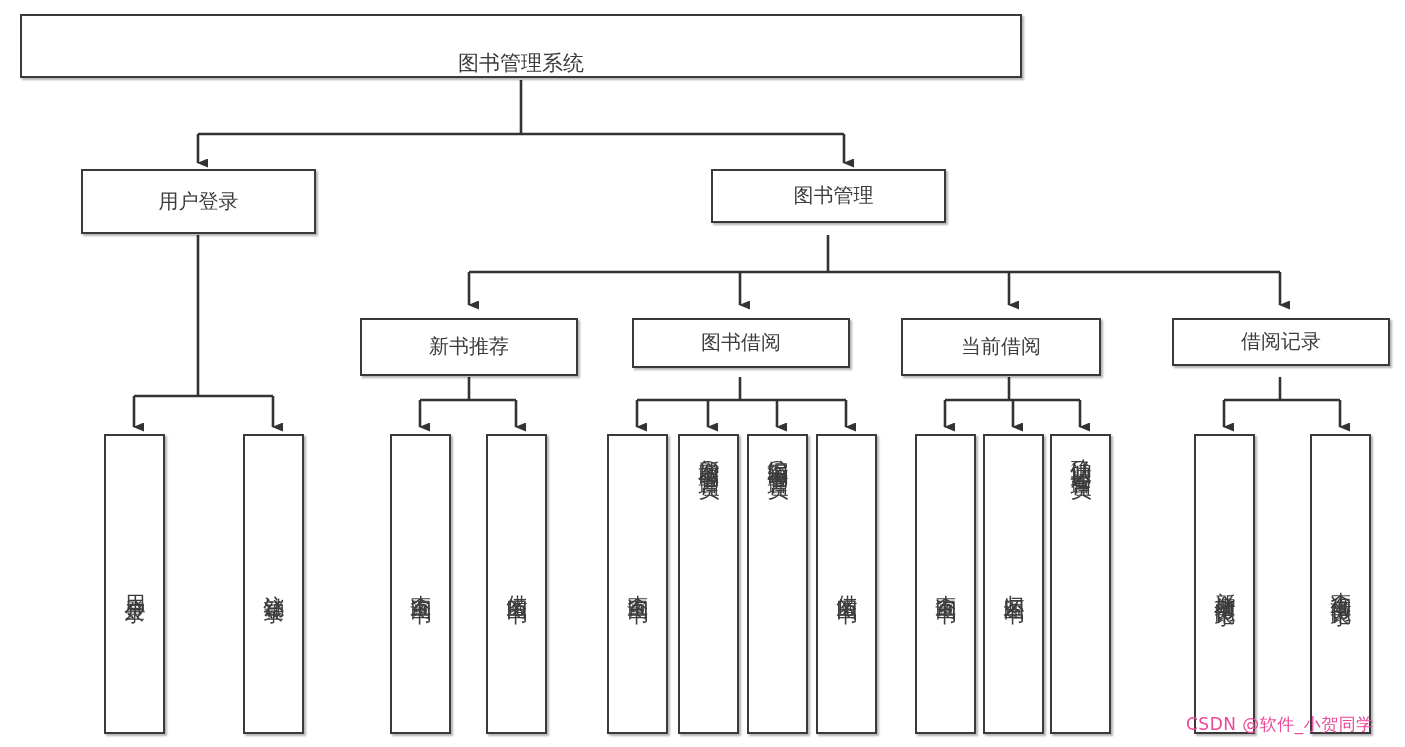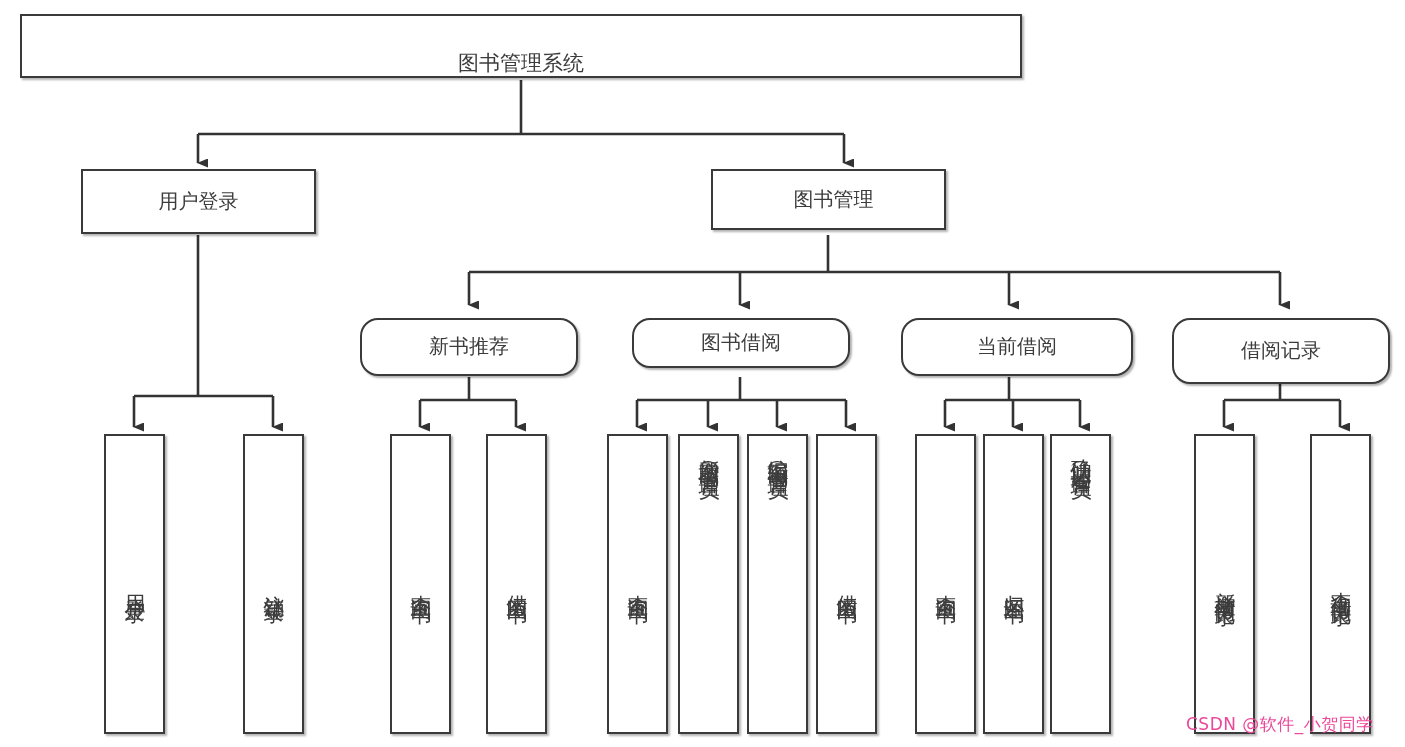--- a/index.html
+++ b/index.html
@@ -37,21 +37,20 @@
   }
   .node.root {
     font-size: 21px;
     align-items: flex-end;
   }
   .node.lvl2 {
     font-size: 20px;
   }
   .node.lvl3 {
     font-size: 20px;
-    border-radius: 18px;
   }
   .node.leaf {
     align-items: flex-start;
     justify-content: center;
     padding-top: 6px;
     font-size: 21px;
   }
   .node.leaf .vtext {
     writing-mode: vertical-rl;
     text-orientation: upright;
@@ -130,34 +129,34 @@
     </g>
   </svg>
 
   <div class="node root" style="left:20px; top:14px; width:1002px; height:64px;">
     <span>图书管理系统</span>
   </div>
 
   <div class="node lvl2" style="left:81px; top:169px; width:235px; height:65px;">
     <span>用户登录</span>
   </div>
-  <div class="node lvl2" style="left:711px; top:169px; width:235px; height:61px;padding-left:10px;">
+  <div class="node lvl2" style="left:711px; top:169px; width:235px; height:54px;padding-left:10px;">
     <span>图书管理</span>
   </div>
 
   <div class="node lvl3" style="left:360px; top:318px; width:218px; height:58px;">
     <span>新书推荐</span>
   </div>
   <div class="node lvl3" style="left:632px; top:318px; width:218px; height:50px;">
     <span>图书借阅</span>
   </div>
-  <div class="node lvl3" style="left:901px; top:318px; width:232px; height:58px;">
+  <div class="node lvl3" style="left:901px; top:318px; width:200px; height:58px;">
     <span>当前借阅</span>
   </div>
-  <div class="node lvl3" style="left:1172px; top:318px; width:218px; height:66px;">
+  <div class="node lvl3" style="left:1172px; top:318px; width:218px; height:48px;">
     <span>借阅记录</span>
   </div>
 
   <div class="node leaf centered" style="left:104px; top:434px; width:61px; height:300px;">
     <span class="vtext">用户登录</span>
   </div>
   <div class="node leaf centered" style="left:243px; top:434px; width:61px; height:300px;">
     <span class="vtext">注销登录</span>
   </div>
 

